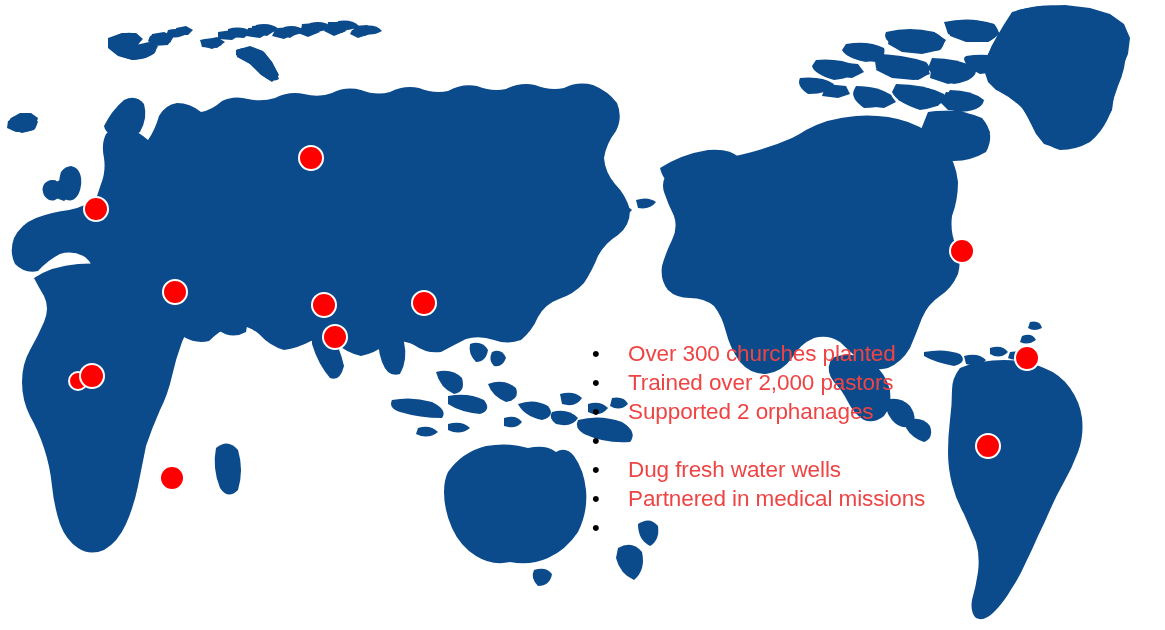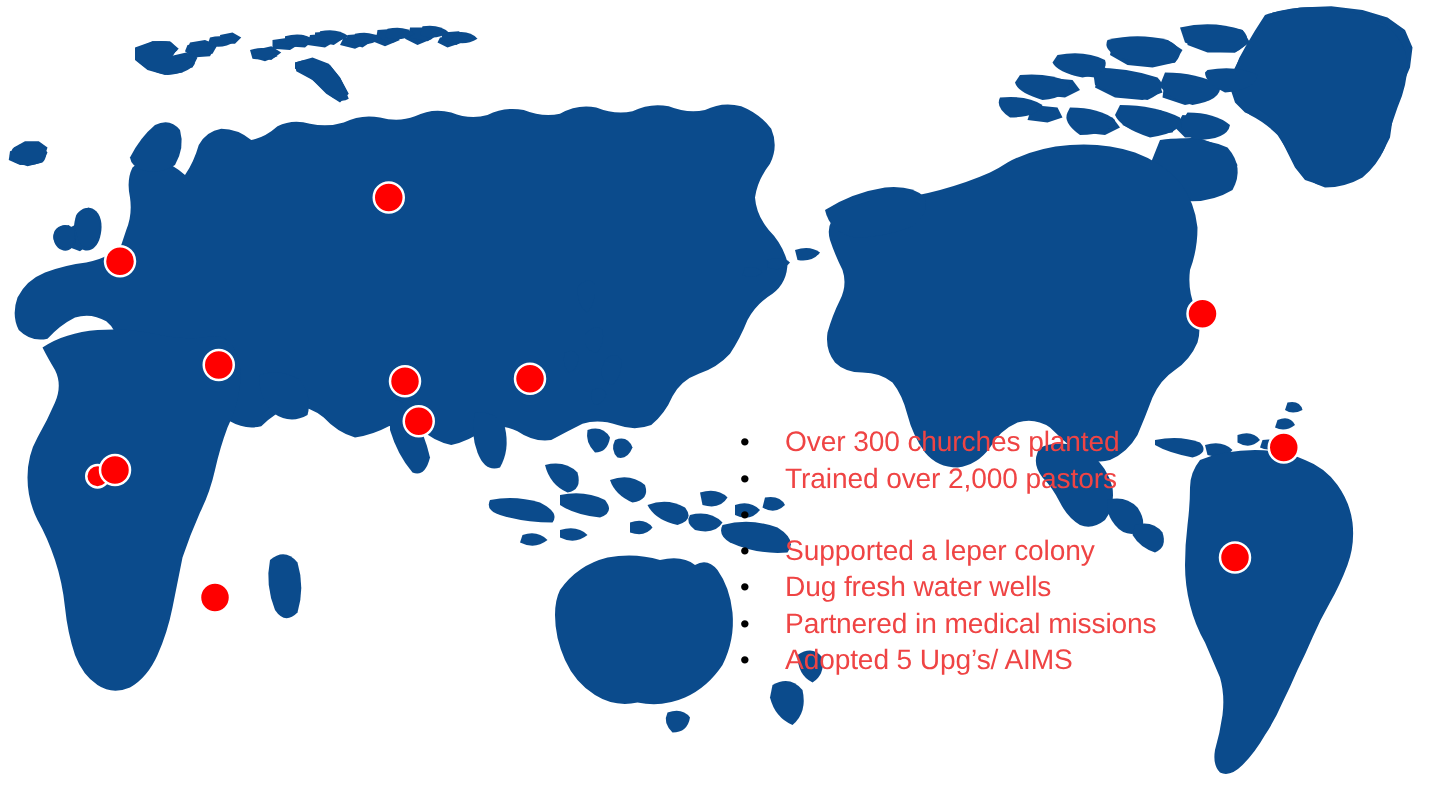--- a/index.html
+++ b/index.html
@@ -391,32 +391,31 @@
       <div class="bullet-row">
         <span class="bullet-dot">•</span>
         <span class="bullet-text">Over 300 churches planted</span>
       </div>
       <div class="bullet-row">
         <span class="bullet-dot">•</span>
         <span class="bullet-text">Trained over 2,000 pastors</span>
       </div>
       <div class="bullet-row">
         <span class="bullet-dot">•</span>
-      </div>
-      <div class="bullet-row">
-        <span class="bullet-dot">•</span>
-        <span class="bullet-text">Supported a leper colony</span>
+        <span class="bullet-text">Supported 2 orphanages</span>
+      </div>
+      <div class="bullet-row">
+        <span class="bullet-dot">•</span>
       </div>
       <div class="bullet-row">
         <span class="bullet-dot">•</span>
         <span class="bullet-text">Dug fresh water wells</span>
       </div>
       <div class="bullet-row">
         <span class="bullet-dot">•</span>
         <span class="bullet-text">Partnered in medical missions</span>
       </div>
       <div class="bullet-row">
         <span class="bullet-dot">•</span>
-        <span class="bullet-text">Adopted 5 Upg’s/ AIMS</span>
       </div>
     </div>
 
 </div>
 
 </body></html>

